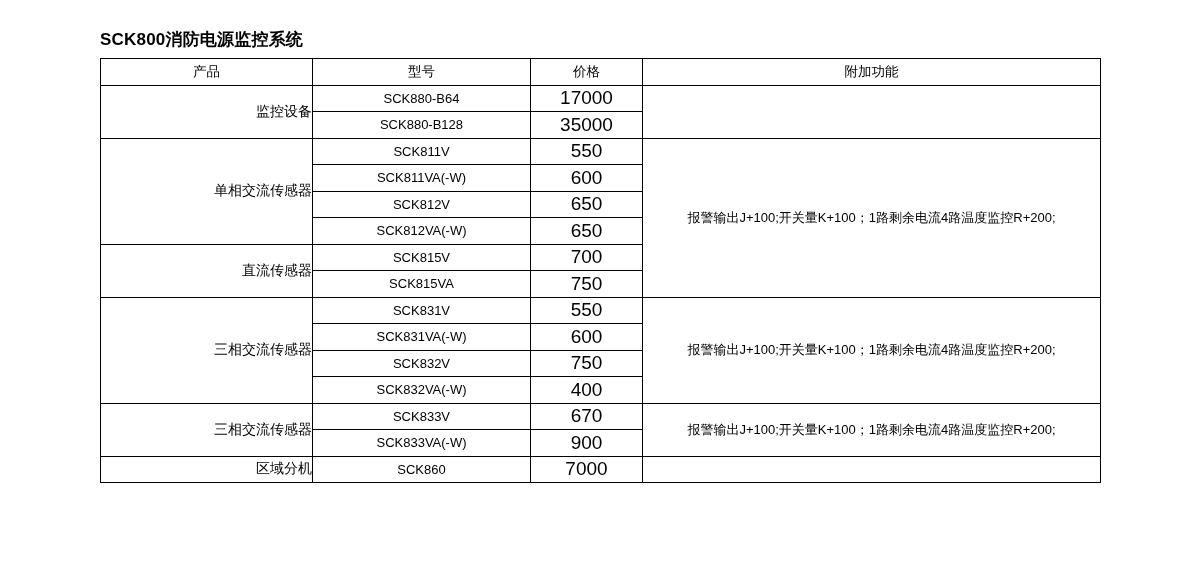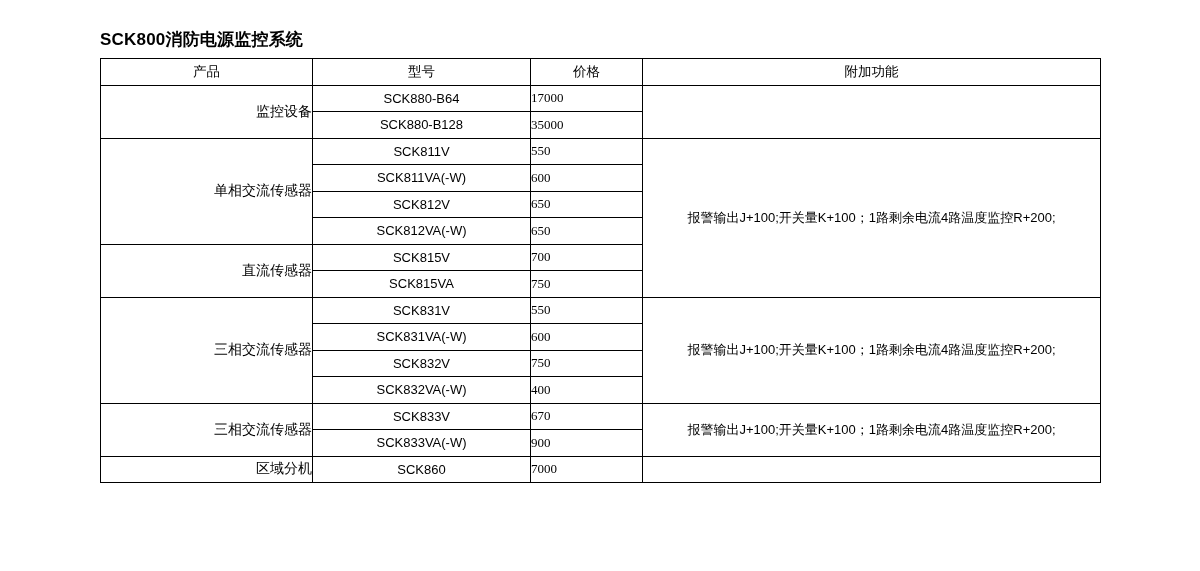--- a/index.html
+++ b/index.html
@@ -62,22 +62,22 @@
     padding-left: 10px;
     font-size: 14px;
   }
   .cell-model {
     text-align: center;
     padding-left: 10px;
     font-size: 13px;
     font-family: "Liberation Sans", "DejaVu Sans", sans-serif;
   }
   .cell-price {
-    font-size: 13px;
-    font-family: Liberation Serif, serif;
+    text-align: center;
+    font-size: 19px;
   }
   .cell-extra {
     text-align: center;
     font-size: 13px;
     padding: 0 6px;
   }
   .empty-extra { }
 </style>
 </head>
 <body>

